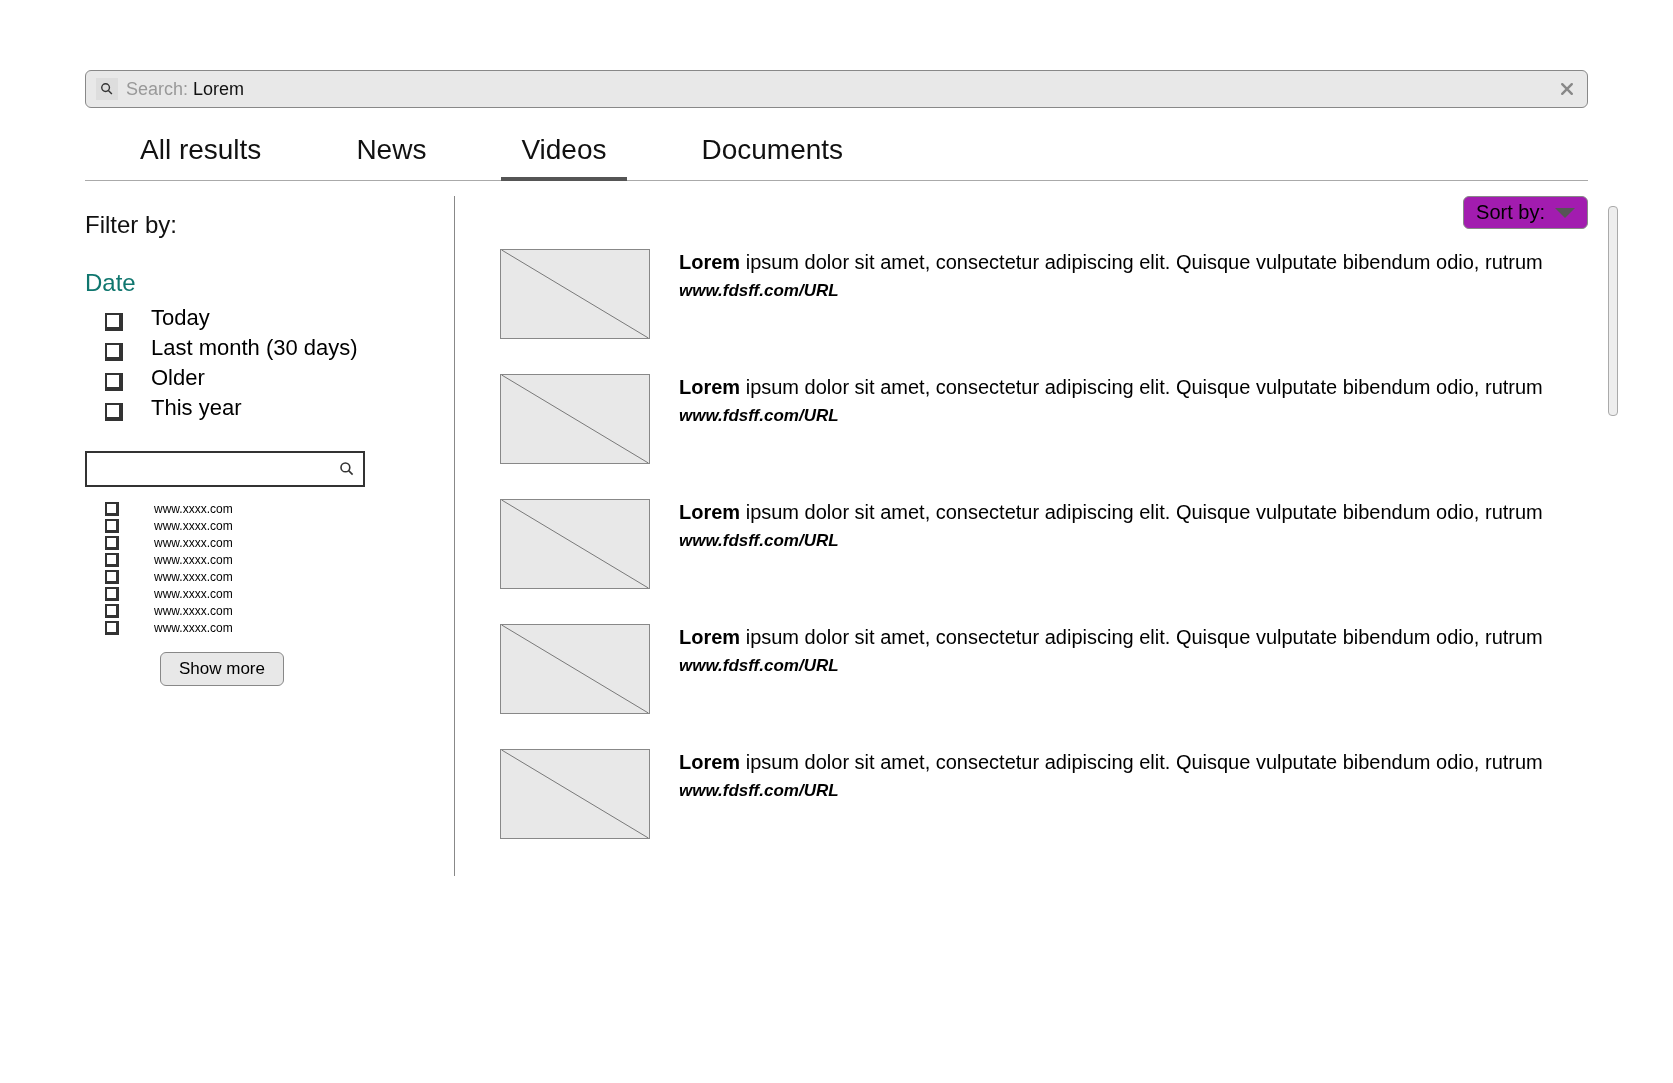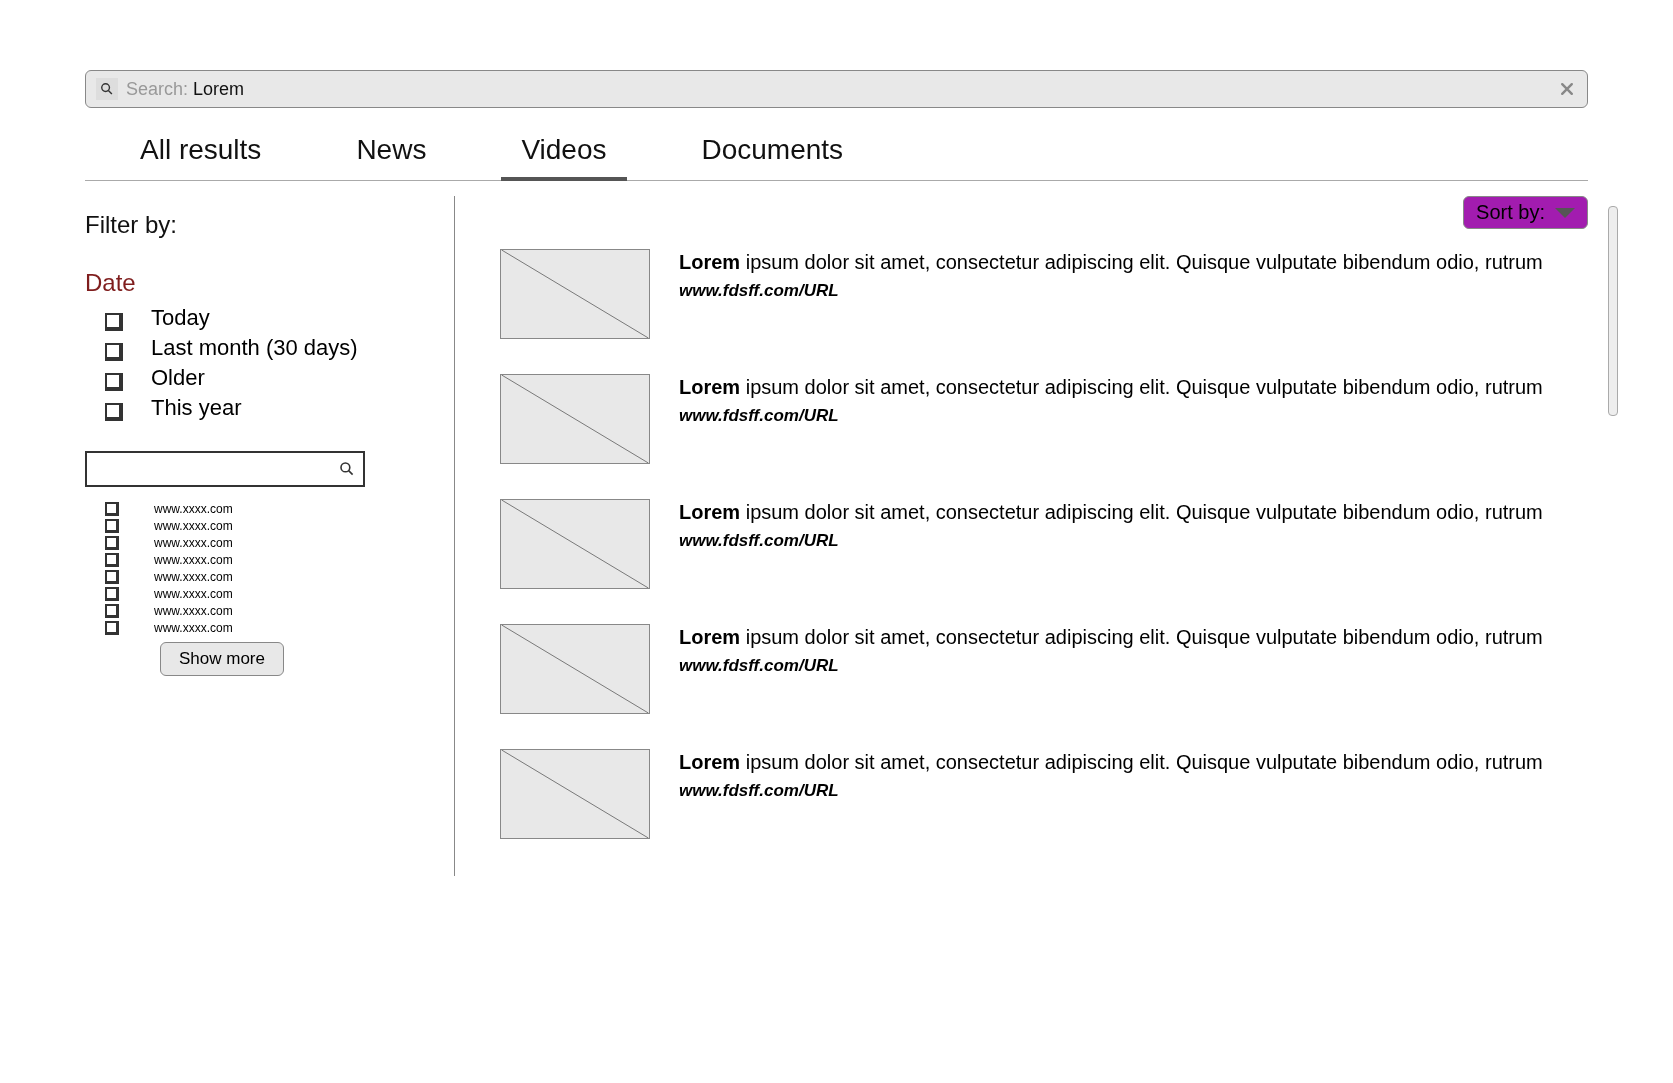--- a/index.html
+++ b/index.html
@@ -81,21 +81,21 @@
       min-height: 680px;
     }
     .filter-title {
       font-size: 24px;
       margin-bottom: 30px;
       color: #111;
     }
     .filter-heading {
       font-size: 24px;
       margin-bottom: 8px;
-      color: #7f1d1d;
+      color: #0f766e;
     }
     .filter-list {
       list-style: none;
       margin-bottom: 30px;
     }
     .filter-list li {
       display: flex;
       align-items: flex-end;
       font-size: 22px;
       margin: 4px 0;
@@ -136,21 +136,21 @@
       padding-left: 20px;
     }
     .domain-list .check-box {
       width: 14px;
       height: 14px;
       margin-right: 35px;
       border-bottom-width: 3px;
       border-right-width: 3px;
     }
     .show-more {
-      margin-top: 4px;
+      margin-top: 14px;
       margin-left: 75px;
       padding: 6px 18px;
       border: 1px solid #888;
       border-radius: 6px;
       background: #e8e8e8;
       font-size: 17px;
       cursor: pointer;
     }
     .results-area {
       flex: 1;

